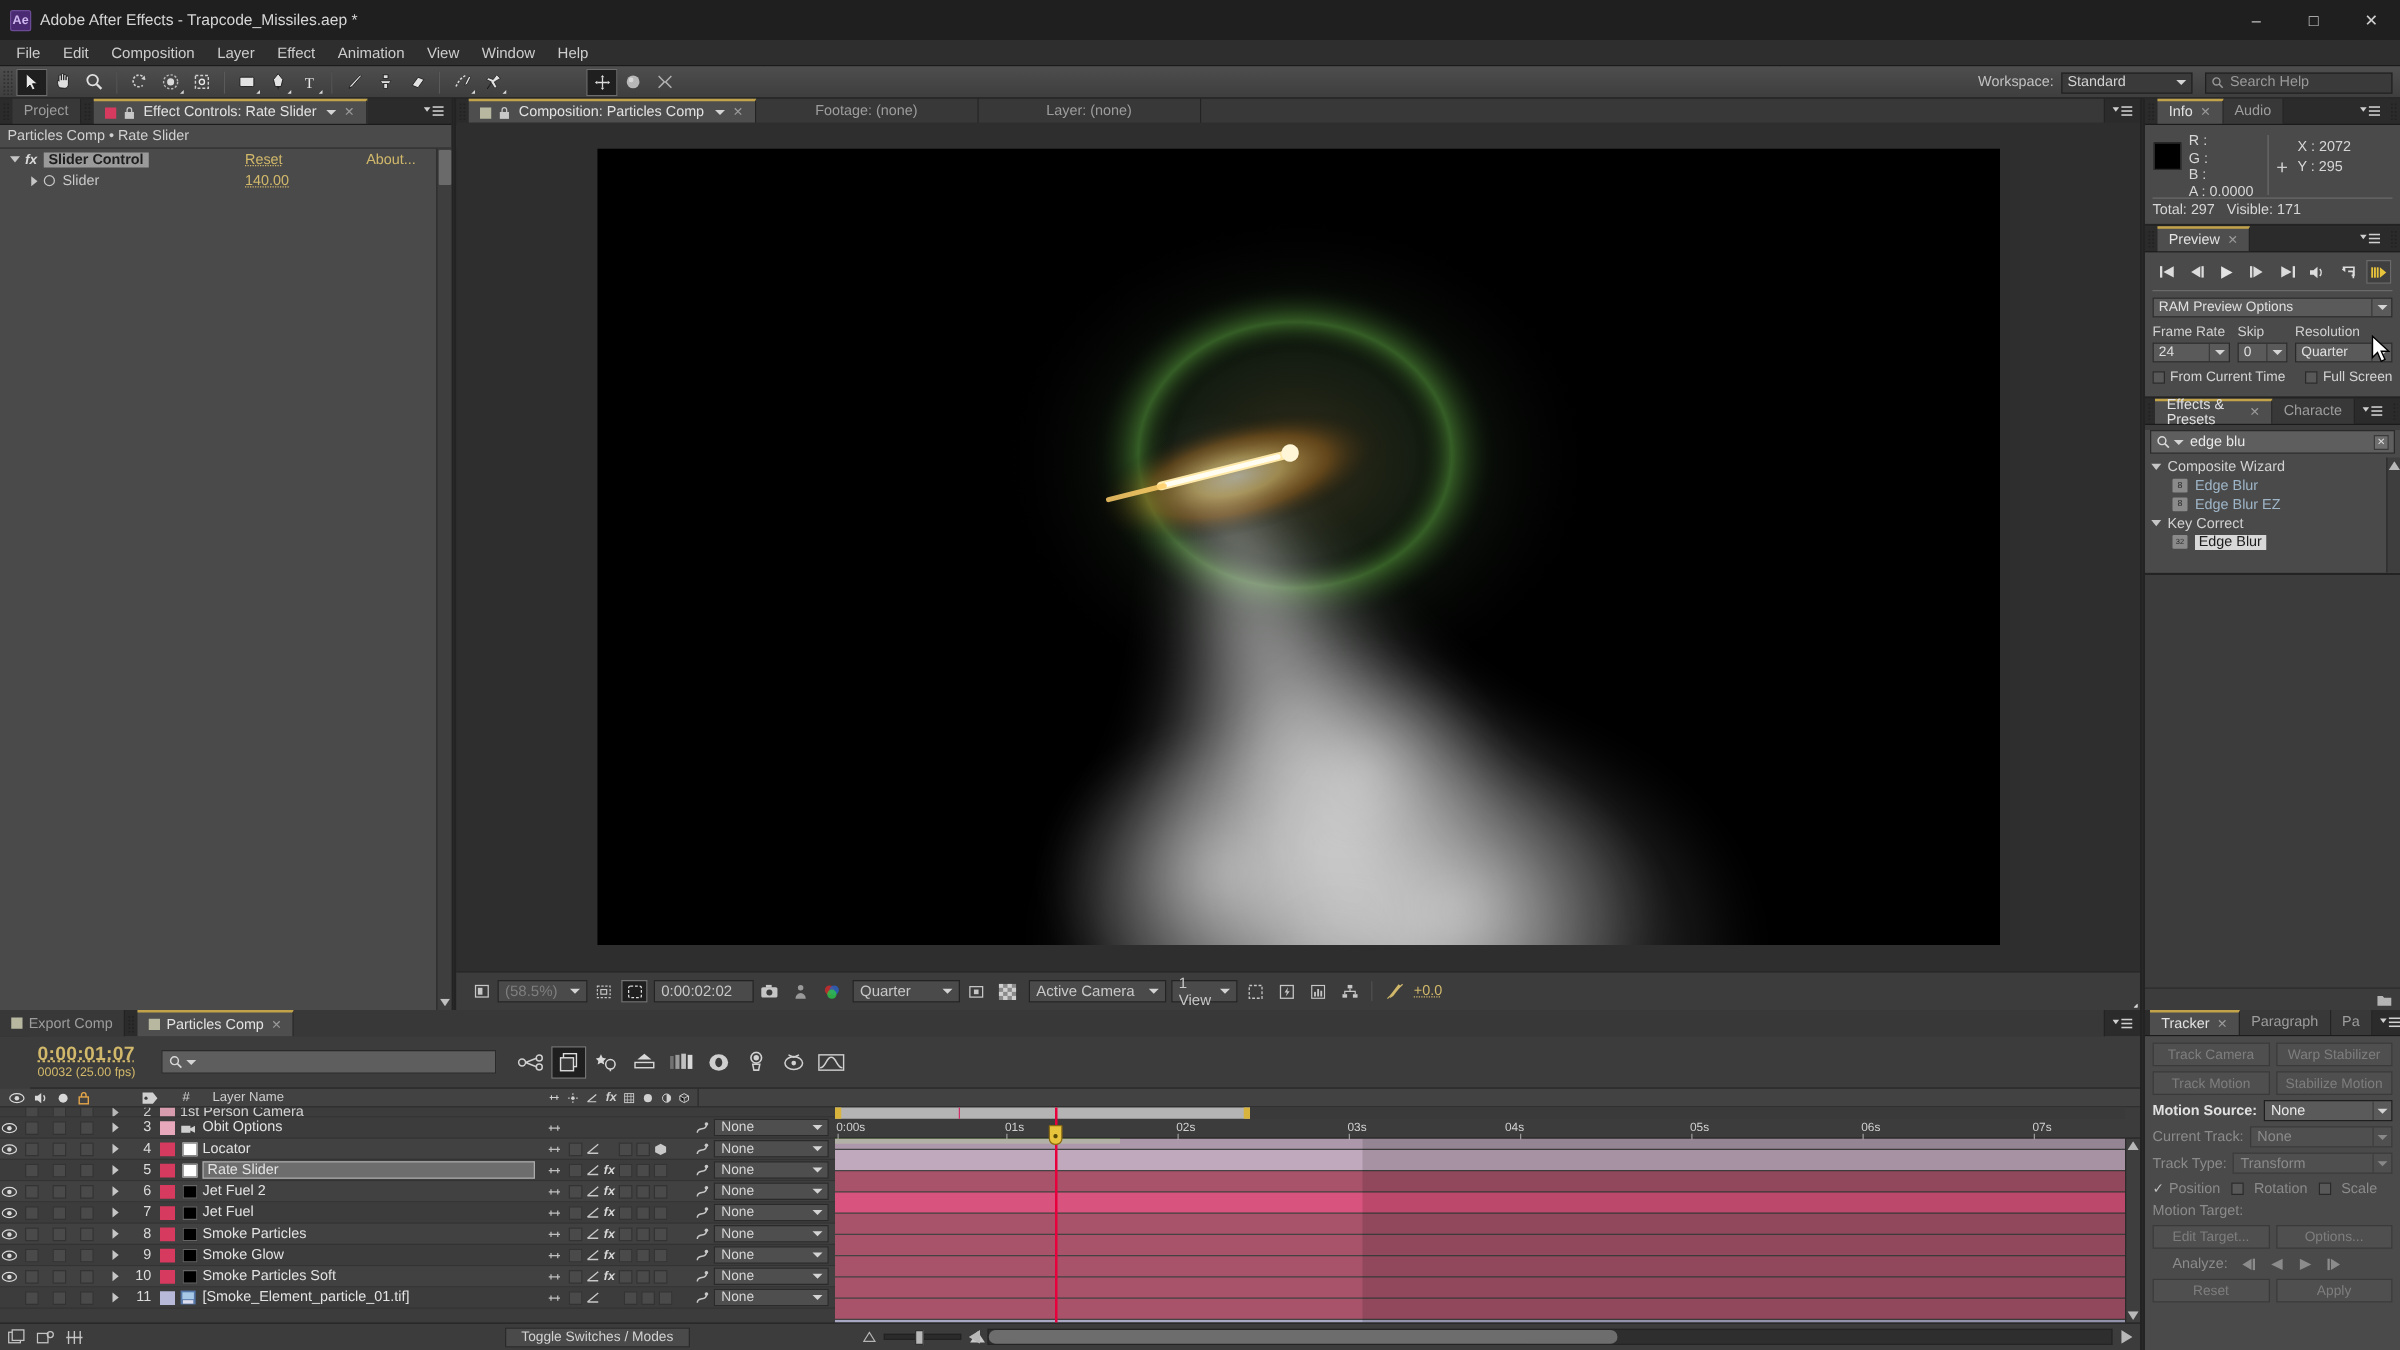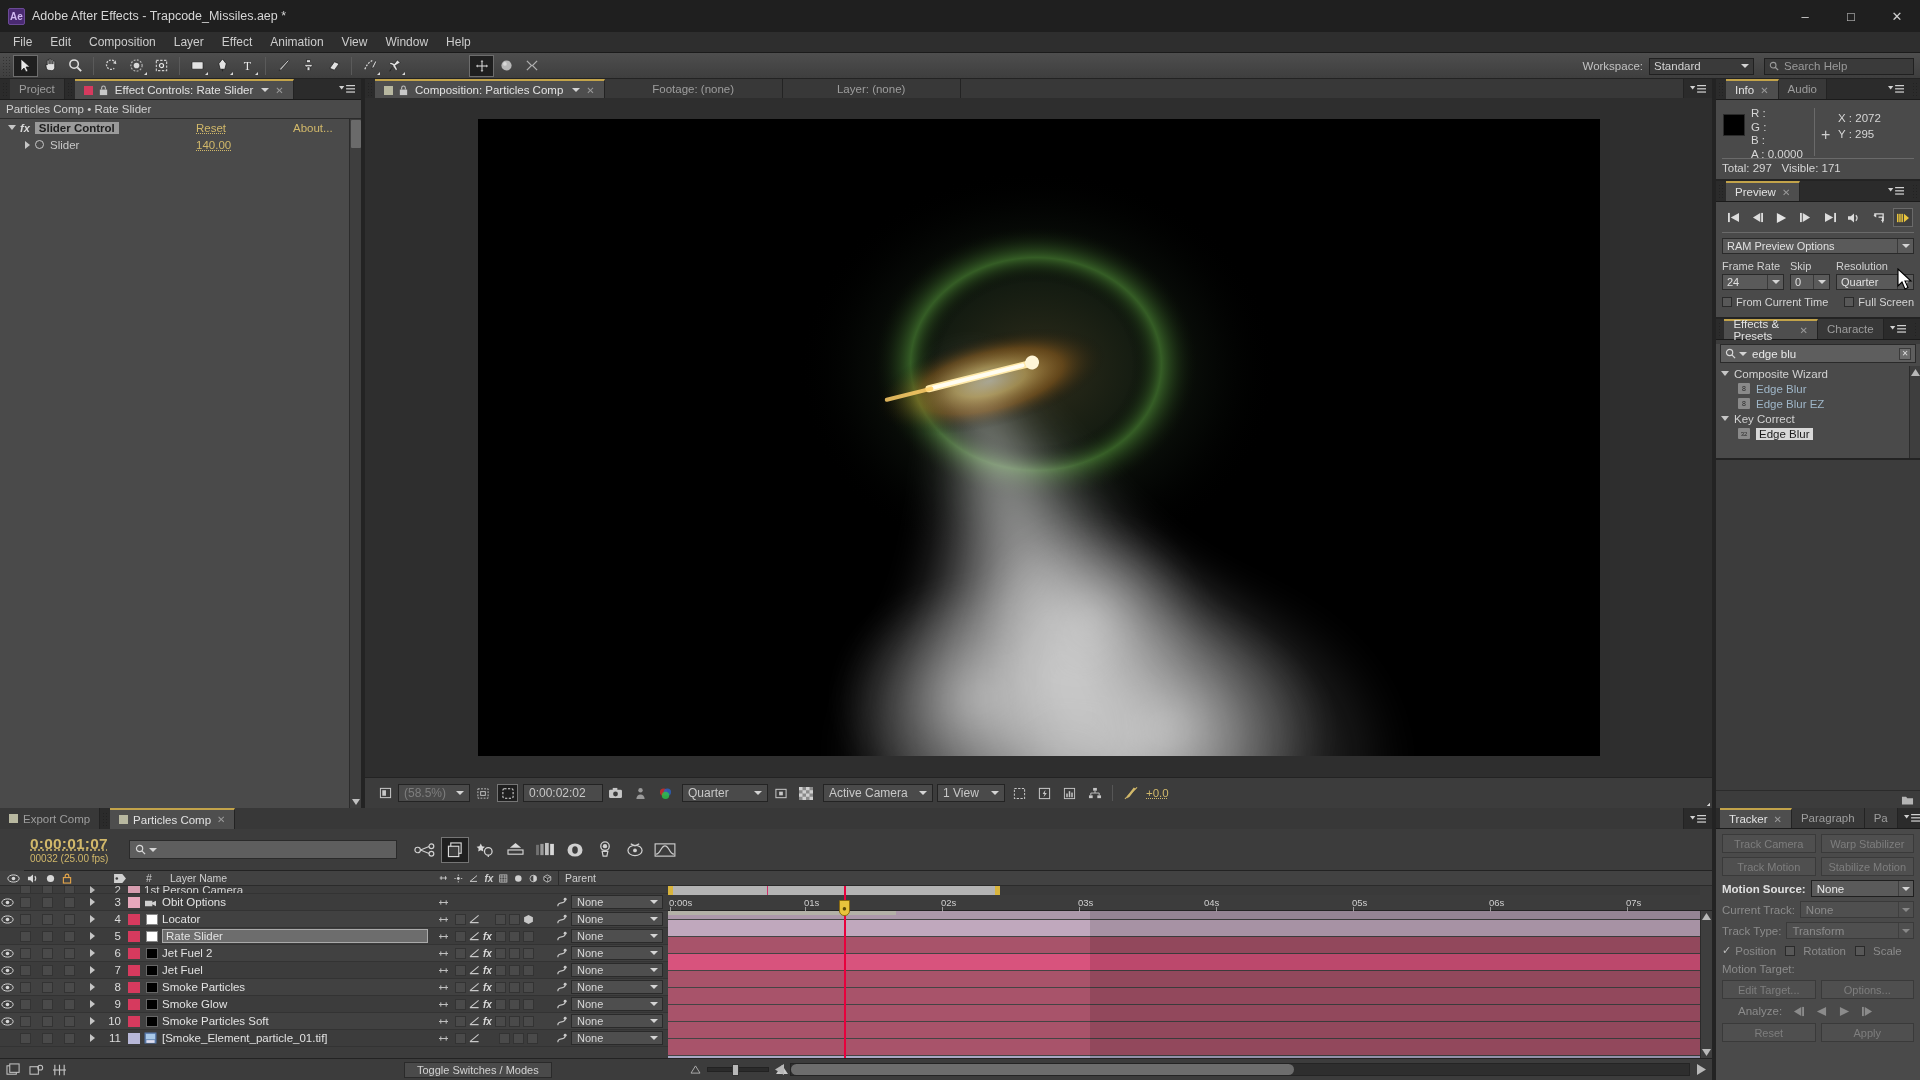--- a/index.html
+++ b/index.html
@@ -614,21 +614,21 @@
             <rect x="7" y="6.5" width="3.5" height="3.25"></rect>
             <rect x="3.5" y="9.75" width="3.5" height="3.25"></rect>
             <rect x="10.5" y="9.75" width="3.5" height="3.25"></rect>
           </g>
         </svg>
     </div>
     <div class="cf-box" style="width:110px;margin-left:5px">
       <span>Active Camera</span>
       <i class="dd" style="margin-left:auto"></i>
     </div>
-    <div class="cf-box" style="width:68px;margin-left:4px">
+    <div class="cf-box" style="width:53px;margin-left:4px">
       <span>1 View</span>
       <i class="dd" style="margin-left:auto"></i>
     </div>
     <div class="cf-btn" style="margin-left:4px">
       <svg width="13" height="13" viewBox="0 0 14 14">
           <rect x="1.5" y="1.5" width="11" height="11" fill="none" stroke="#c6c6c6" stroke-width="1.1" stroke-dasharray="2.5 1.5"></rect>
         </svg>
     </div>
     <div class="cf-btn">
       <svg width="13" height="13" viewBox="0 0 14 14">
@@ -1056,21 +1056,20 @@
       <svg width="11" height="11" viewBox="0 0 12 12">
           <circle cx="6" cy="6" r="4.6" fill="none" stroke="#d0d0d0" stroke-width="1.1"></circle>
           <path d="M6 1.4 a4.6 4.6 0 010 9.2 z" fill="#d0d0d0"></path>
         </svg>
       <svg width="11" height="11" viewBox="0 0 12 12">
           <path d="M6 1 L10.8 3.6 L10.8 8.4 L6 11 L1.2 8.4 L1.2 3.6 Z" fill="none" stroke="#d0d0d0" stroke-width="1.1"></path>
           <path d="M6 11 V6 L1.2 3.6 M6 6 L10.8 3.6" stroke="#d0d0d0" stroke-width="1"></path>
         </svg>
     </div>
     <div style="width:1px;height:14px;background:#2b2b2b;margin:0 6px"></div>
-    <div style="flex:1">Parent</div>
   </div>
 
   <div id="layers">
     <div class="lrow" style="height:8px;overflow:hidden;opacity:.9">
       <div class="lc eye"></div>
       <div class="lc" style="width:22px">
           <div class="sq"></div>
         </div>
       <div class="lc" style="width:22px">
           <div class="sq"></div>

